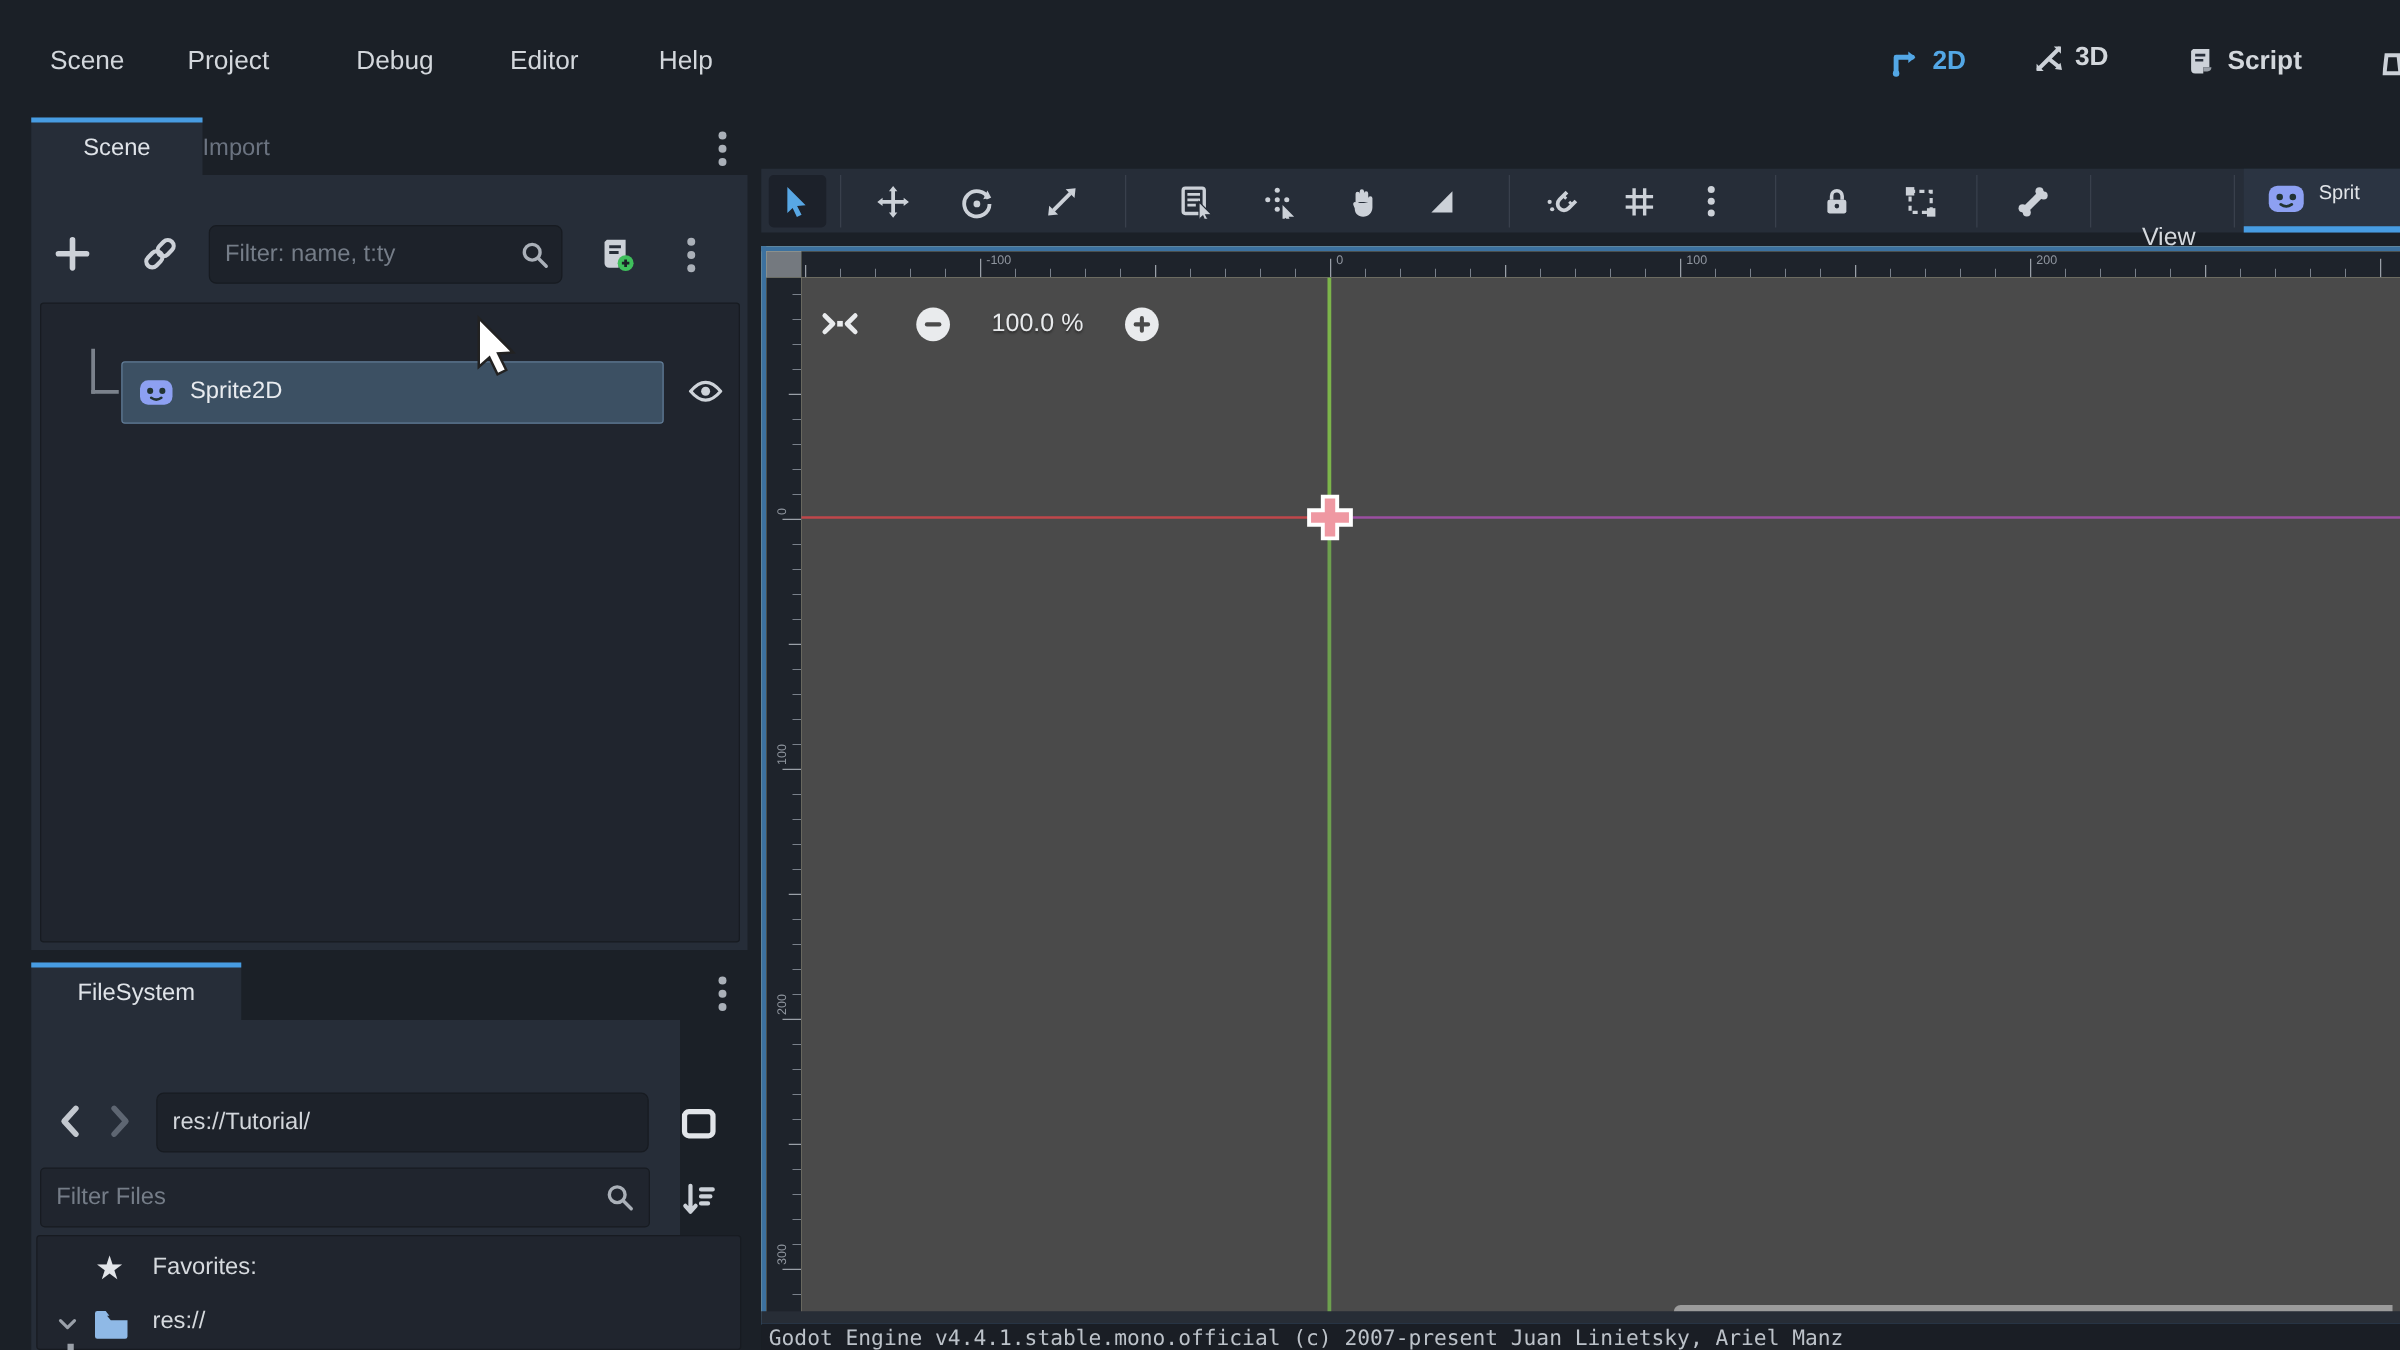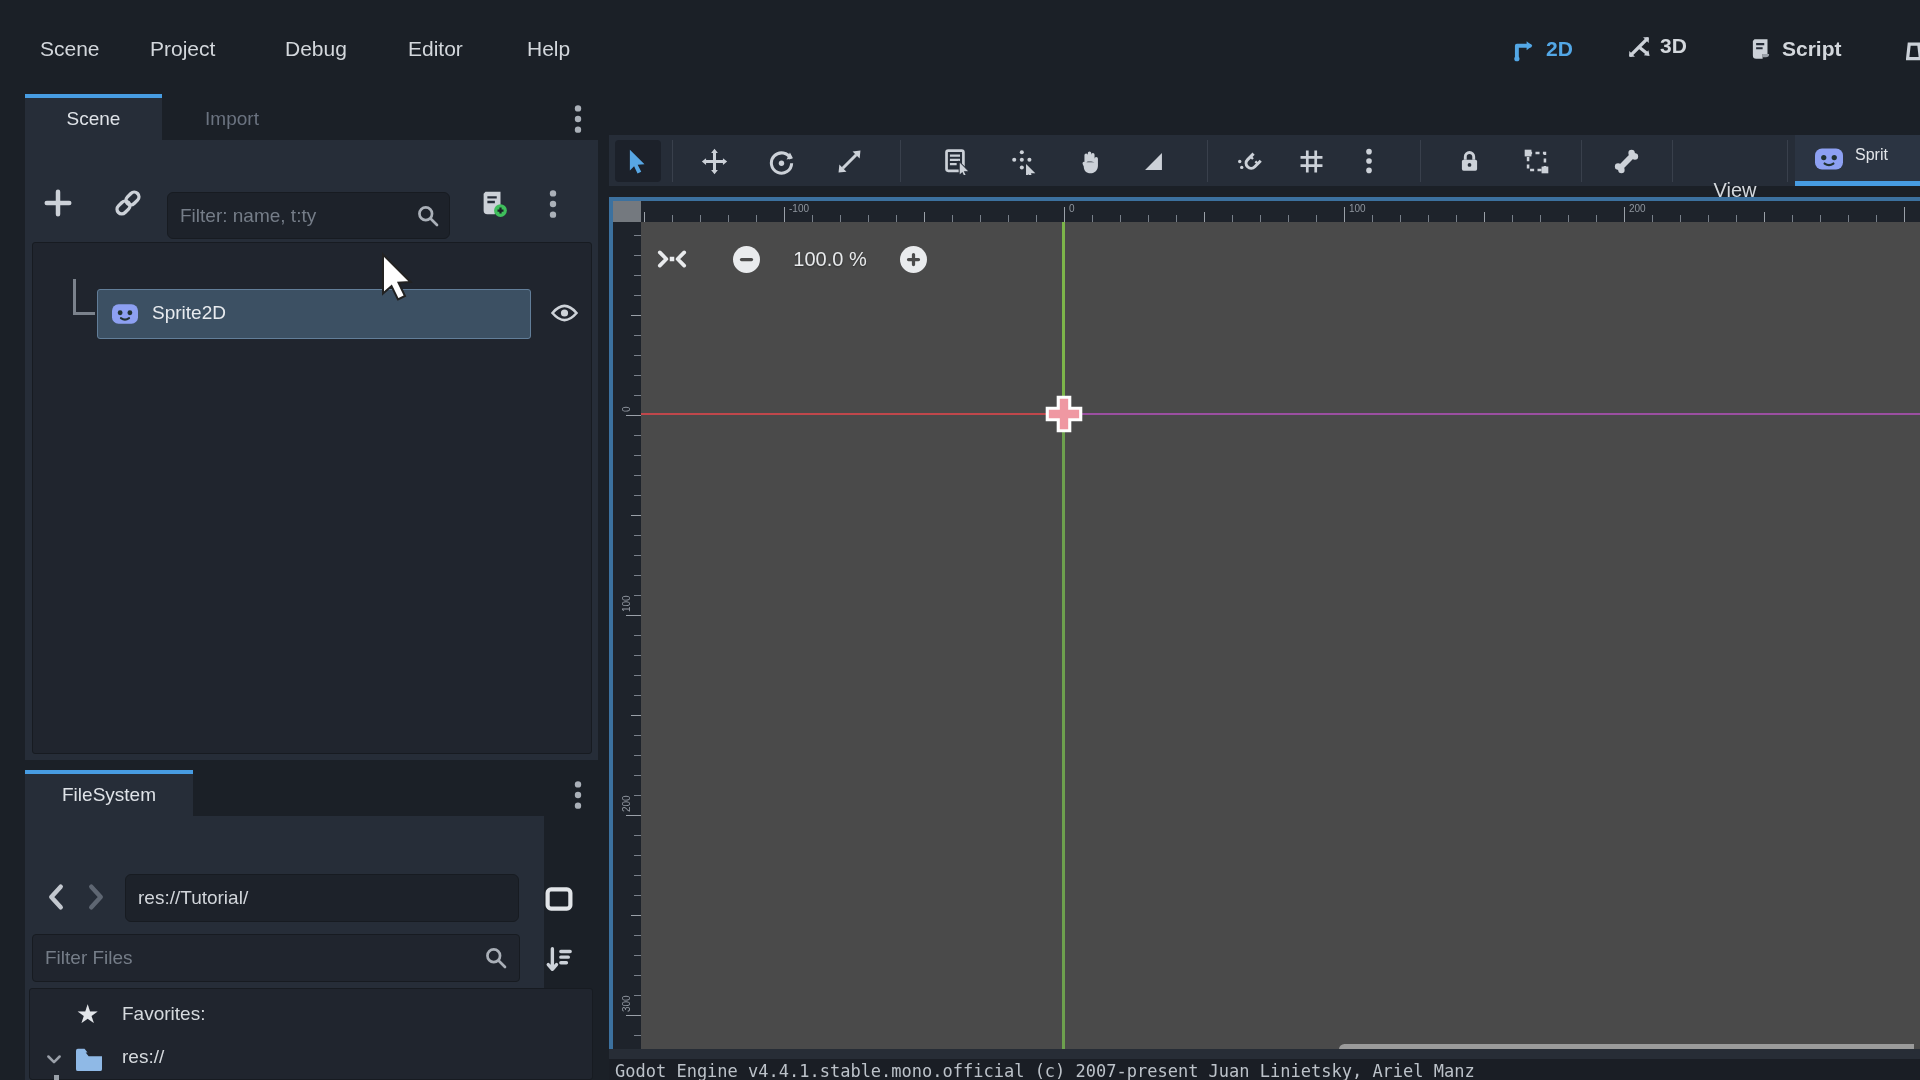--- a/index.html
+++ b/index.html
@@ -76,41 +76,41 @@
     <svg class="abs ico" width="16" height="26" viewBox="0 0 10 16" style="left:1906px;top:36px;">
       <path d="M2 5 8 5 9 14 1 14z" fill="none" stroke="#ccd1d8" stroke-width="2"></path>
     </svg>
   </div>
 
   <div class="abs" style="left:25px;top:94px;width:573px;height:666px;">
 
     <div class="abs tab-active" style="left:0;top:0;width:137px;height:46px;display:flex;align-items:center;justify-content:center;">
       <span class="tab-label">Scene</span>
     </div>
-    <div class="abs" style="left:137px;top:4px;width:140px;height:42px;display:flex;align-items:center;justify-content:center;">
+    <div class="abs" style="left:137px;top:4px;width:140px;height:42px;display:flex;align-items:center;justify-content:flex-start;">
       <span class="tab-label-dim">Import</span>
     </div>
     <svg class="abs ico" width="14" height="34" viewBox="0 0 6 16" style="left:546px;top:8px;">
       <circle cx="3" cy="3" r="1.5" fill="#aab0b8"></circle>
         <circle cx="3" cy="8" r="1.5" fill="#aab0b8"></circle>
         <circle cx="3" cy="13" r="1.5" fill="#aab0b8"></circle>
     </svg>
 
     <div class="abs dock-body" style="left:0;top:46px;width:573px;height:620px;">
 
       <svg class="abs ico" width="30" height="30" viewBox="0 0 16 16" style="left:18px;top:48px;">
         <path d="M8 2v12M2 8h12" stroke="#ccd1d8" stroke-width="2.4" stroke-linecap="round"></path>
       </svg>
       <svg class="abs ico" width="30" height="30" viewBox="0 0 16 16" style="left:88px;top:48px;">
         <g transform="rotate(-45 8 8)" fill="none" stroke="#ccd1d8" stroke-width="1.8">
           <rect x="0.8" y="5.5" width="7.6" height="5" rx="2.5"></rect>
           <rect x="7.6" y="5.5" width="7.6" height="5" rx="2.5"></rect>
         </g>
       </svg>
-      <div class="abs" style="left:142px;top:52px;width:283px;height:47px;">
+      <div class="abs" style="left:142px;top:40px;width:283px;height:47px;">
         <input class="gd-input" readonly="" style="width: 283px; height: 47px; padding-right: 40px;" placeholder="Filter: name, t:ty">
         <svg class="abs ico" width="24" height="24" viewBox="0 0 16 16" style="right:10px;top:12px;">
           <circle cx="6.5" cy="6.5" r="4.2" fill="none" stroke="#aab0b8" stroke-width="1.8"></circle>
           <path d="M10 10l4 4" stroke="#aab0b8" stroke-width="1.8" stroke-linecap="round"></path>
         </svg>
       </div>
       <svg class="abs ico" width="30" height="30" viewBox="0 0 16 16" style="left:453px;top:48px;">
         <path d="M4 2h8v9H9v3H5a2 2 0 0 1-2-2V3z" fill="#ccd1d8"></path>
         <path d="M5 5h5M5 7.5h4" stroke="#262d38" stroke-width="1.3"></path>
         <circle cx="12" cy="12" r="3.4" fill="#3fbf5c"></circle>

